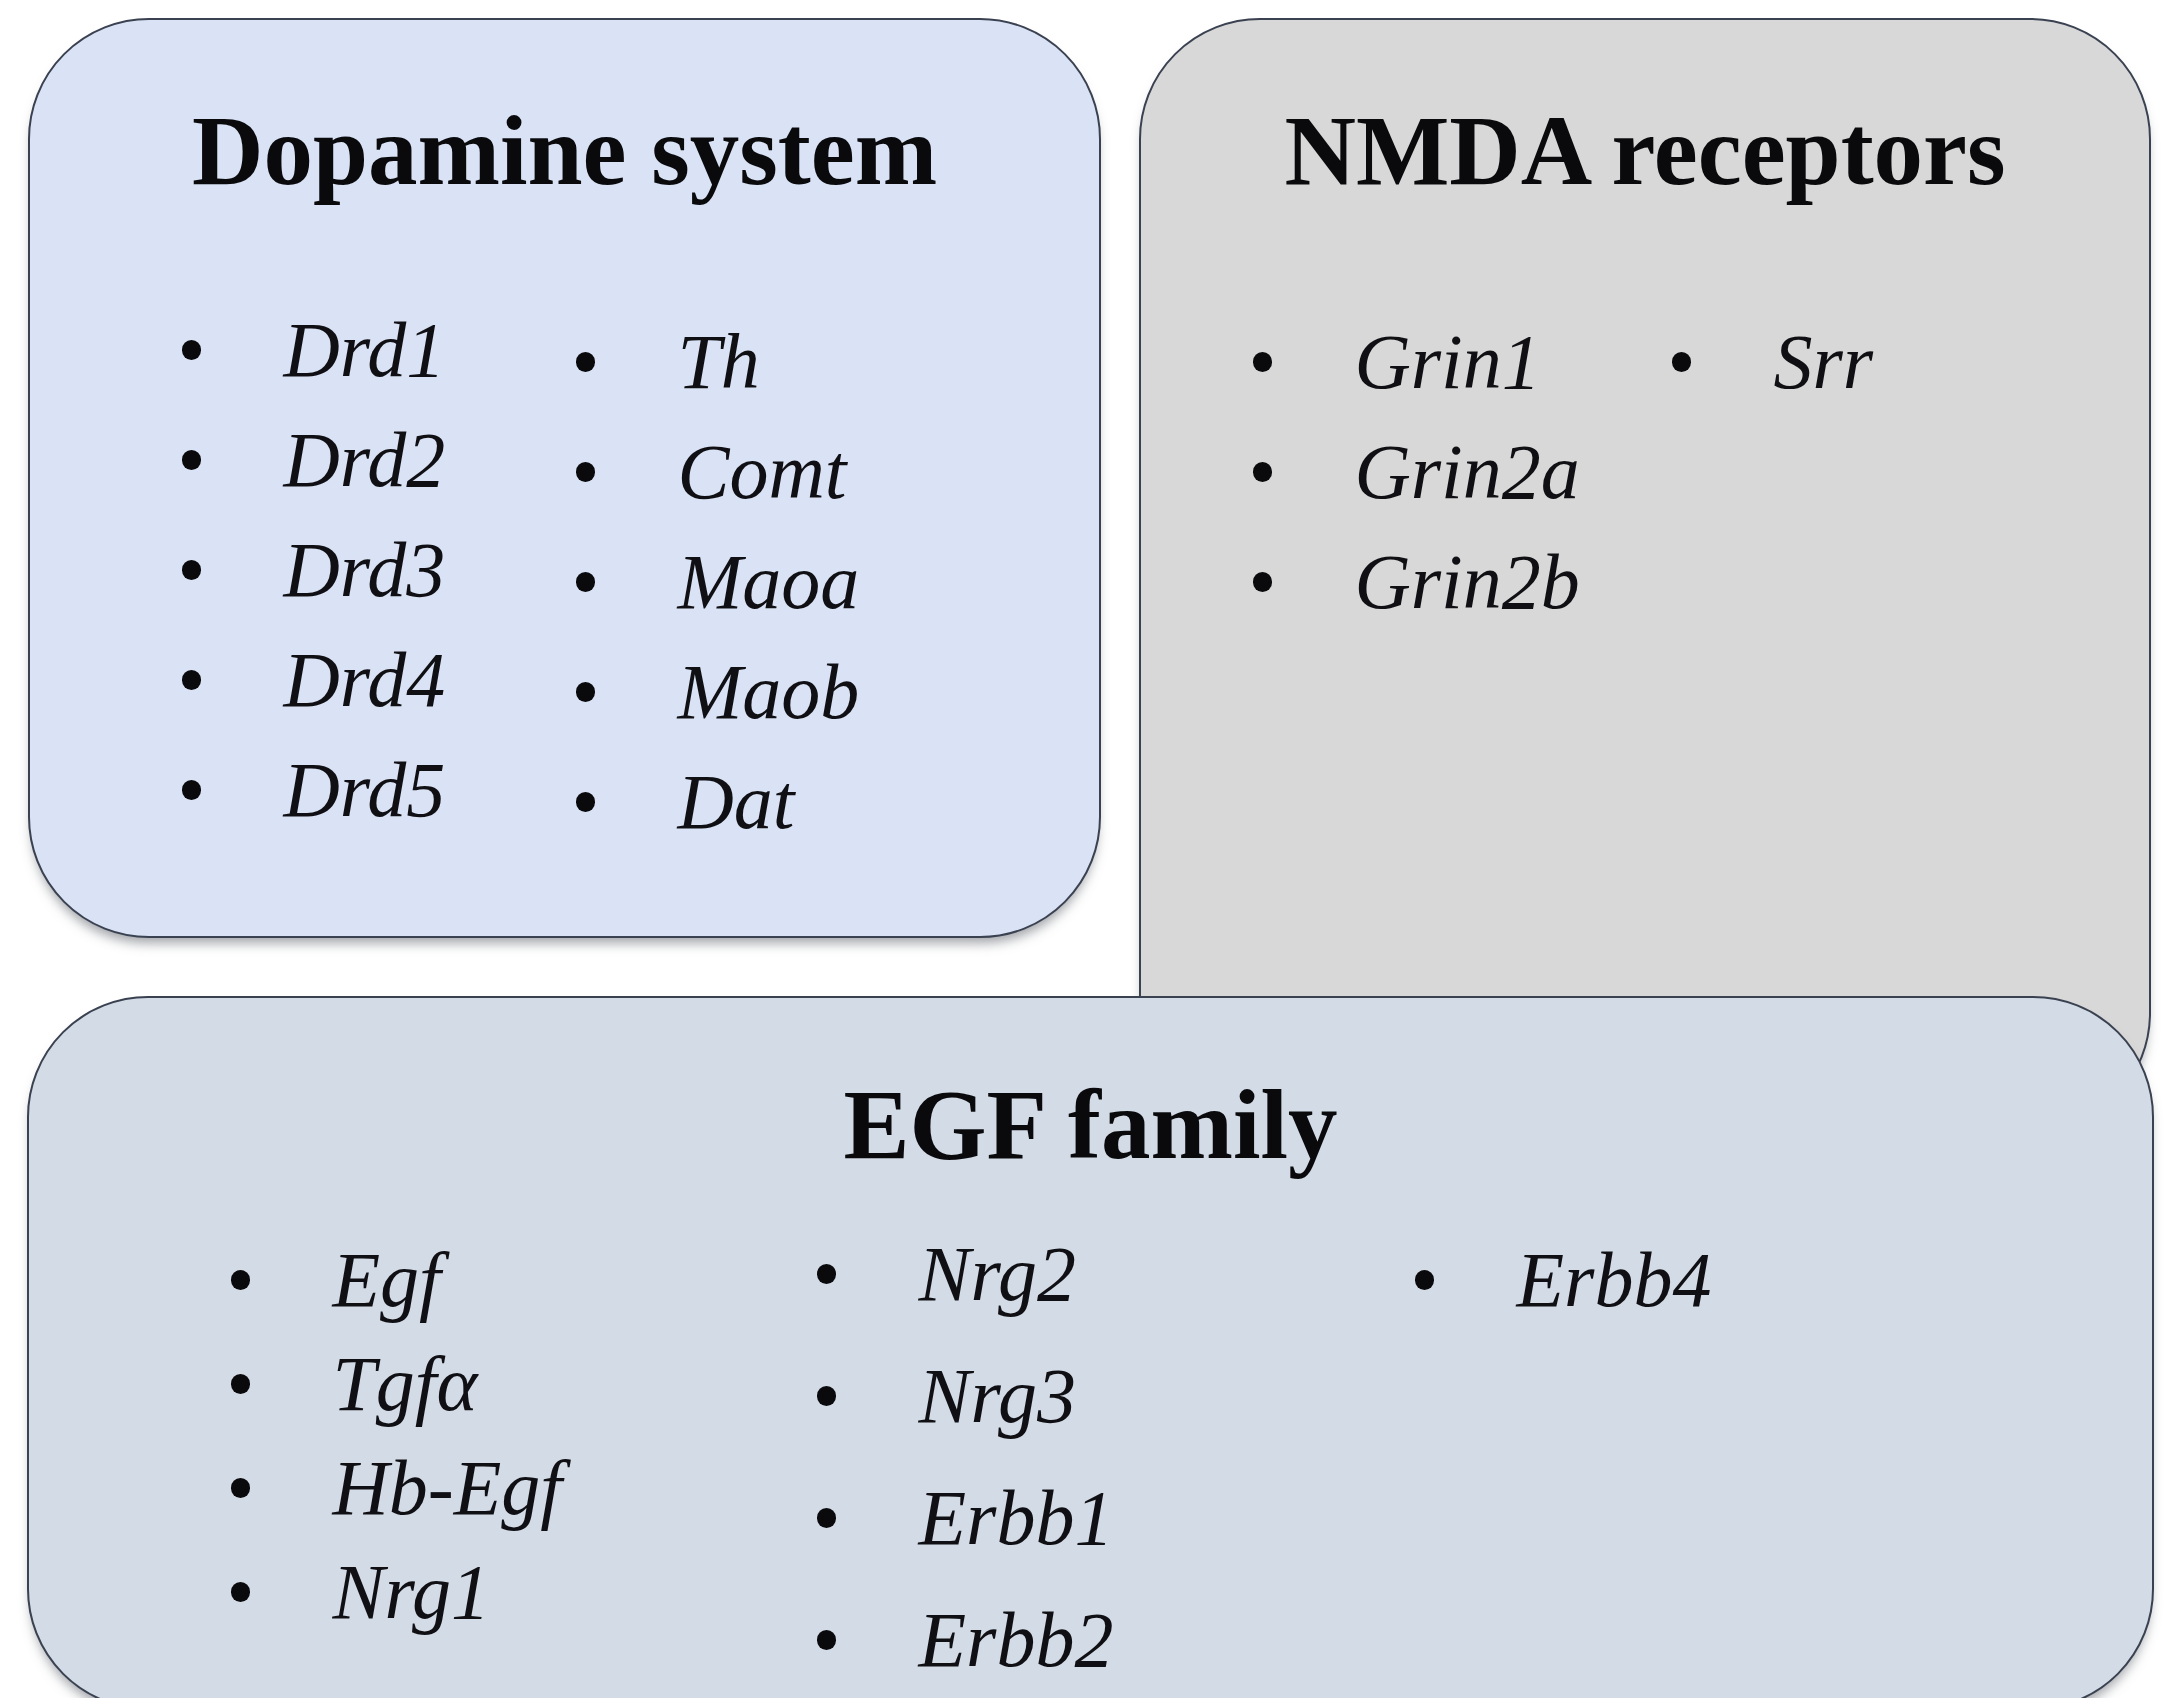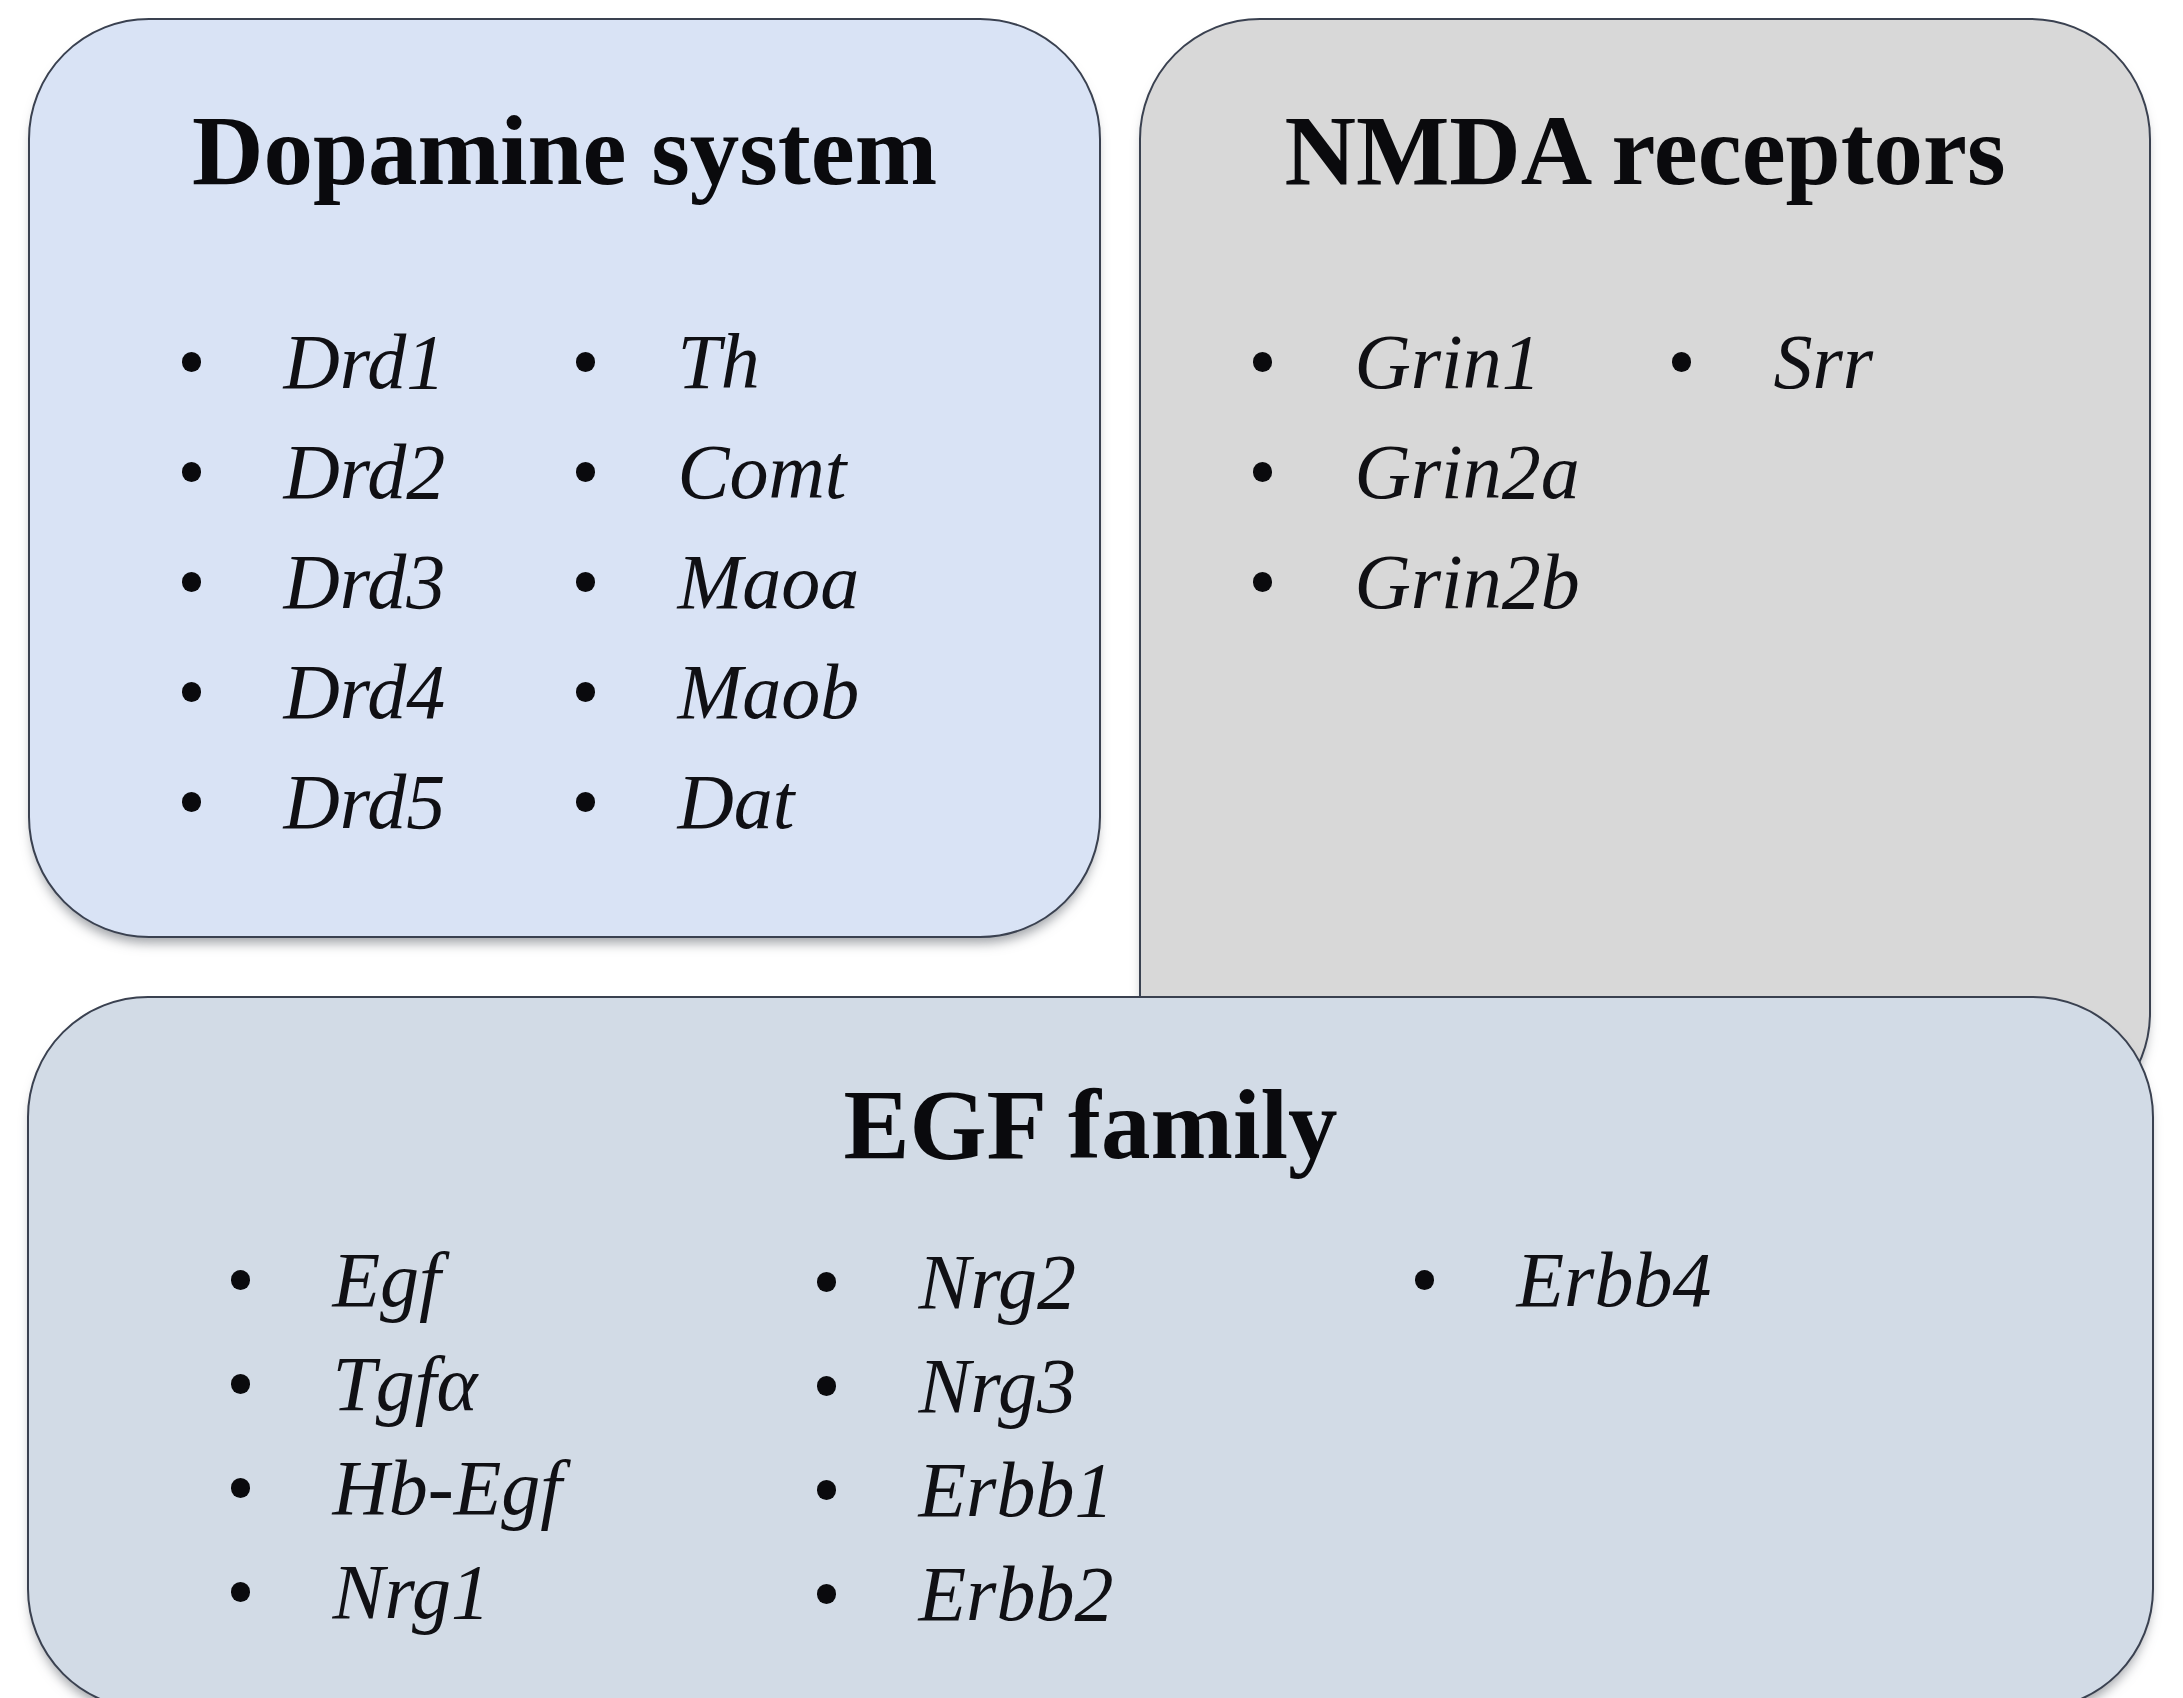--- a/index.html
+++ b/index.html
@@ -61,28 +61,28 @@
   .gene {
     font-style: italic;
     font-size: 78px;
     line-height: 1;
     color: #101014;
     margin-left: 82px;
     white-space: nowrap;
   }
 
   
-  #box-dopamine .col-1 { left: 152px; top: 287px; }
+  #box-dopamine .col-1 { left: 152px; top: 275px; }
   #box-dopamine .col-2 { left: 546px; top: 287px; }
 
   #box-nmda .col-1 { left: 112px; top: 287px; }
   #box-nmda .col-2 { left: 531px; top: 287px; }
 
   #box-egf .col-1 { left: 202px;  top: 230px; }
-  #box-egf .col-2 { left: 788px;  top: 232px; }
+  #box-egf .col-2 { left: 788px;  top: 224px; gap: 18px; }
   #box-egf .col-3 { left: 1386px; top: 230px; }
 </style>
 </head>
 <body>
 
 <div id="canvas">
 
   <div class="box" id="box-dopamine" style="background-color: rgb(217, 227, 245);">
     <div class="title">Dopamine system</div>
 

